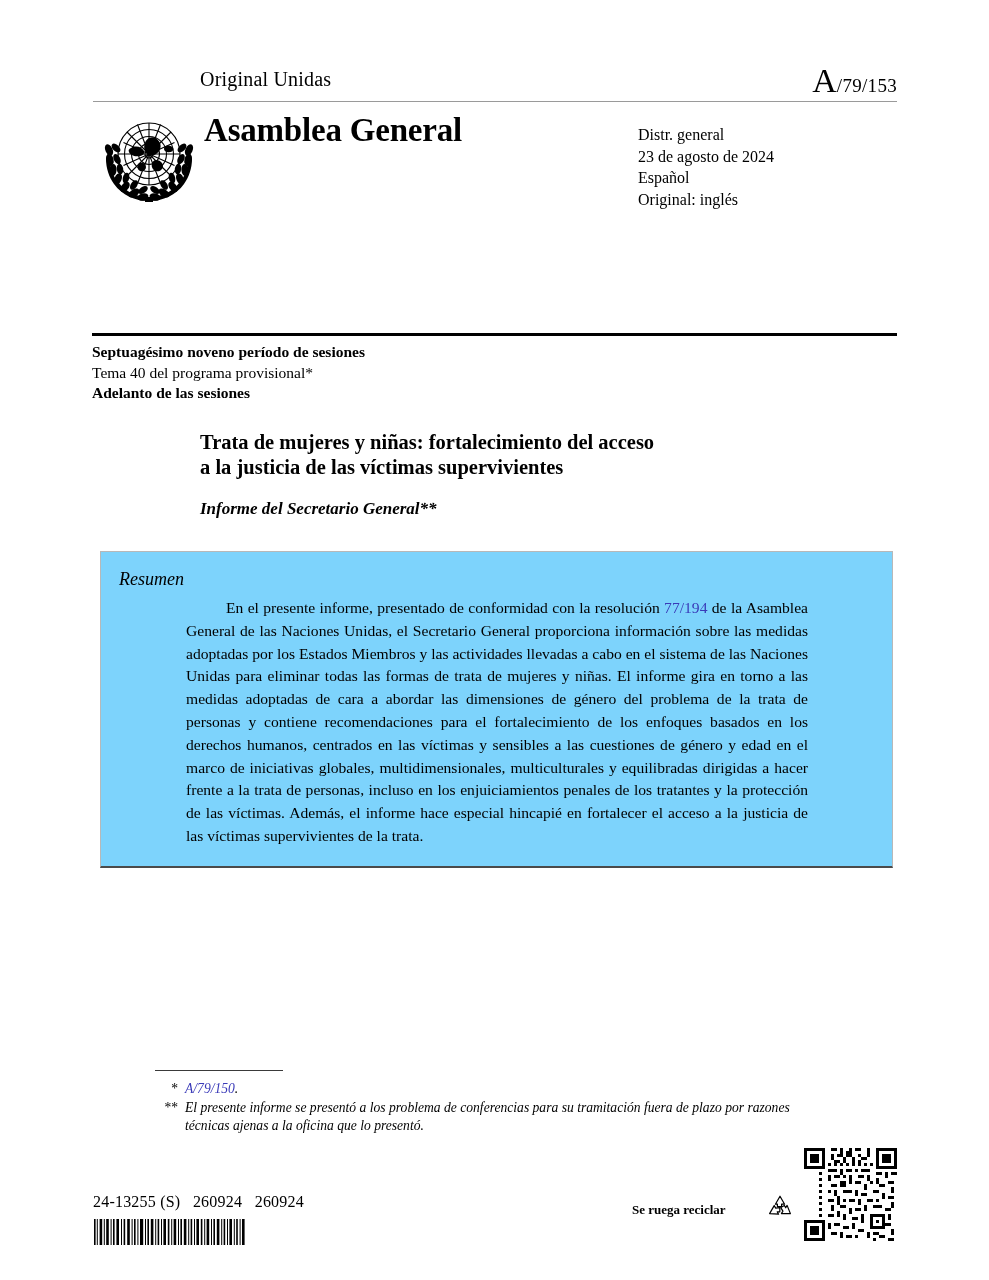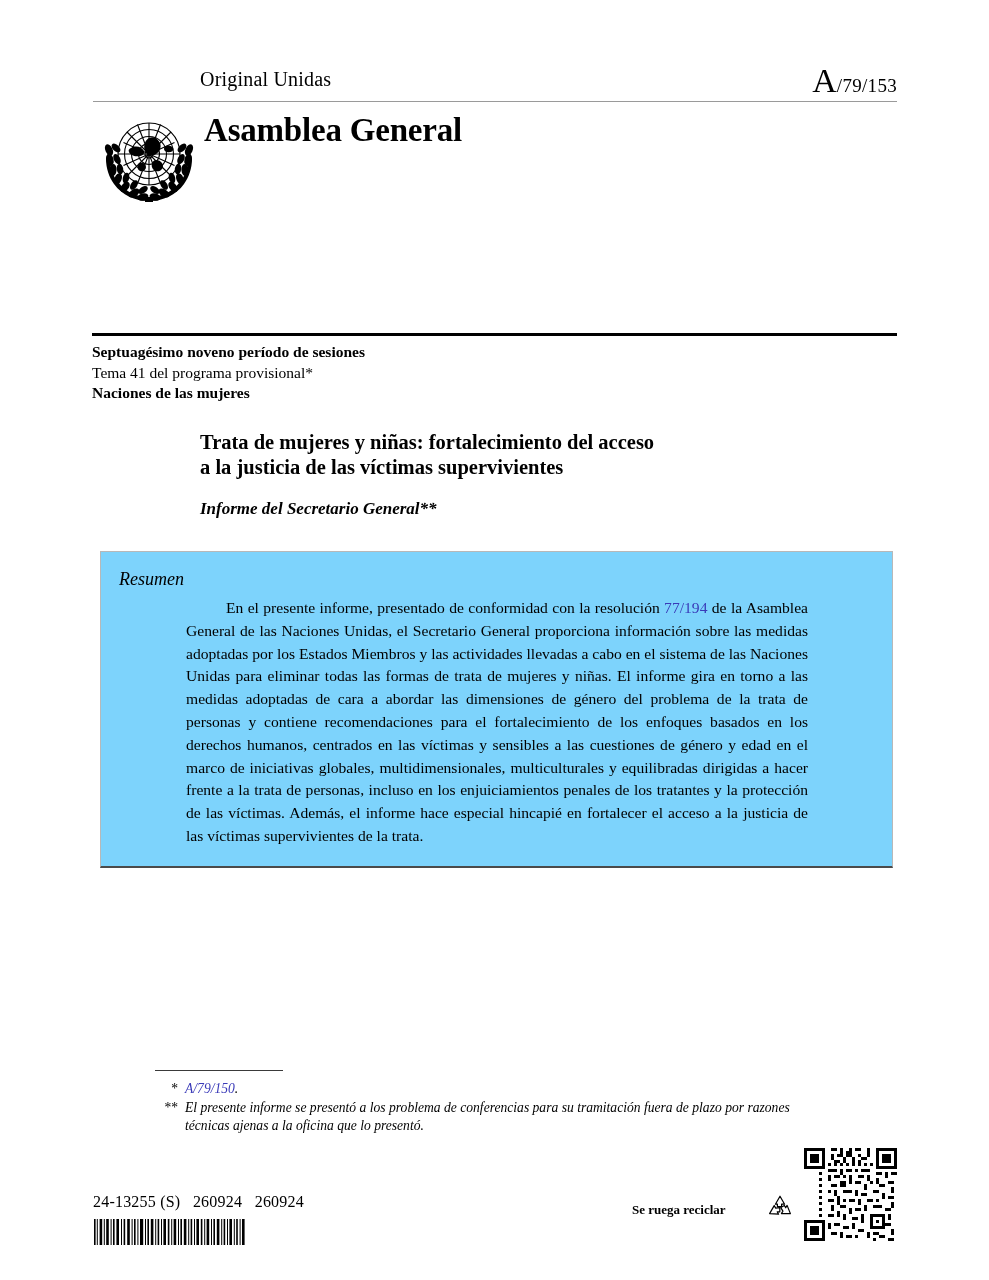--- a/index.html
+++ b/index.html
@@ -310,26 +310,32 @@
           <ellipse cx="66" cy="77" rx="3.2" ry="5.4" transform="rotate(-34 66 77)"></ellipse>
           <ellipse cx="57" cy="82" rx="3.2" ry="5.4" transform="rotate(-55 57 82)"></ellipse>
         </g>
         <path d="M47 90 h8 v4 h-8 z"></path>
       </g>
     </svg>
   </div>
 
   <div class="ga-title">Asamblea General</div>
 
+  <div class="distr">
+    <div>Distr. general</div>
+    <div>23 de agosto de 2024</div>
+    <div>Español</div>
+    <div>Original: inglés</div>
+  </div>
 
   <div class="rule-thick"></div>
   <div class="session">
     <div class="b">Septuagésimo noveno período de sesiones</div>
-    <div>Tema 41 del programa provisional*</div>
-    <div class="b">Naciones de las mujeres</div>
+    <div>Tema 40 del programa provisional*</div>
+    <div class="b">Adelanto de las sesiones</div>
   </div>
 
   <div class="doc-title">
     <div>Trata de mujeres y niñas: fortalecimiento del acceso</div>
     <div>a la justicia de las víctimas supervivientes</div>
   </div>
   <div class="doc-subtitle"><span>Informe del Secretario General</span><span class="stars">**</span></div>
 
   <div class="summary-box">
     <div class="summary-heading">Resumen</div>

